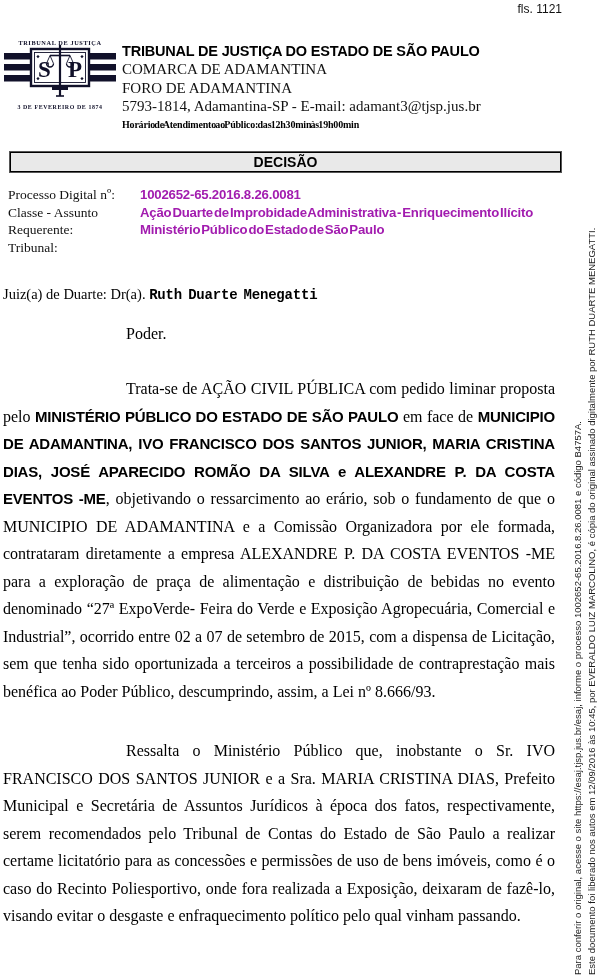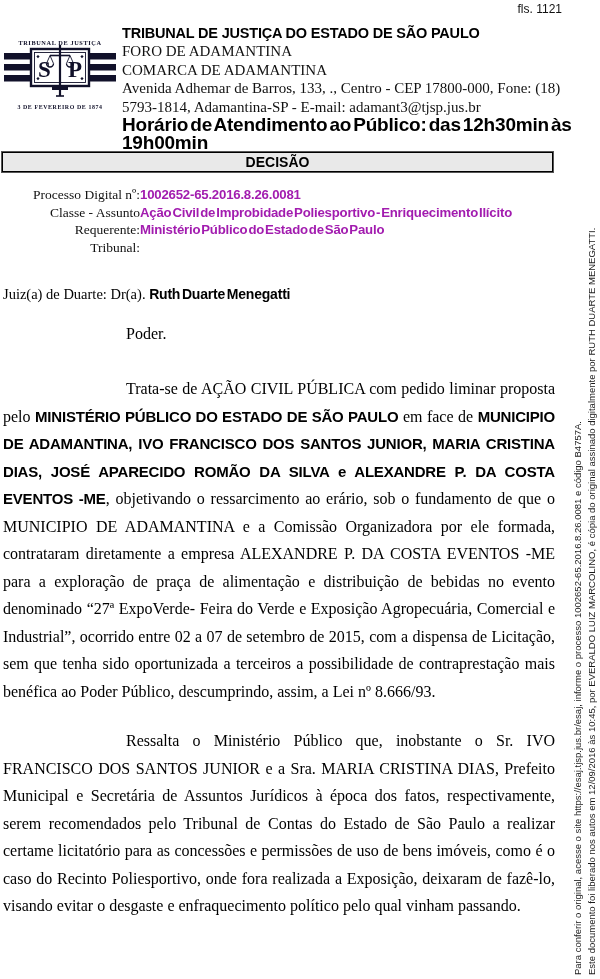--- a/index.html
+++ b/index.html
@@ -25,76 +25,77 @@
   .seal rect.stripe, .seal .ink { fill: #11112a; }
   .seal-txt { font-family: "Liberation Serif", serif; font-weight: bold; font-size: 6.3px; letter-spacing: 0.6px; fill: #11112a; }
   .seal-letter { font-family: "Liberation Serif", serif; font-weight: bold; font-size: 23px; fill: #11112a; }
   .header-block { position: absolute; left: 122px; top: 24px; width: 450px; line-height: 18.4px; }
   .court-title {
     font-family: "Liberation Sans", sans-serif;
     font-weight: bold;
     font-size: 14.5px;
     letter-spacing: -0.2px;
     color: #000;
+    margin-top: 18px;
   }
   .h-line { font-size: 15px; color: #111; }
   .hours {
-    font-family: Liberation Sans, sans-serif;
+    font-family: Liberation Serif, serif;
     font-weight: bold;
-    font-size: 19px;
+    font-size: 10px;
     letter-spacing: -0.2px;
     word-spacing: -3px;
     color: #000;
   }
   .decision-bar {
     position: absolute;
-    left: 2px;
+    left: 10px;
     top: 152px;
     width: 551px;
     height: 20px;
     background: #e9e9e9;
     border: 1px solid #000;
     box-shadow: 0 0 0 1px #555;
     text-align: center;
     line-height: 18px;
     font-family: "Liberation Sans", sans-serif;
     font-weight: bold;
     font-size: 14px;
   }
   .process-table { position: absolute; left: 8px; top: 186px; width: 546px; }
-  .process-row { display: flex; line-height: 17.5px; text-align: right; }
+  .process-row { display: flex; line-height: 17.5px; }
   .process-label { width: 132px; flex: 0 0 132px; font-size: 13.5px; color: #111; }
   .process-value {
     font-family: "Liberation Sans", sans-serif;
     font-weight: bold;
     font-size: 13.2px;
     letter-spacing: -0.2px;
     word-spacing: -2.5px;
     color: #a21caf;
   }
   .judge-line { position: absolute; left: 3px; top: 286px; font-size: 14.5px; }
   .judge-name {
-    font-family: Liberation Sans, sans-serif;
+    font-family: Liberation Mono, monospace;
     font-weight: bold;
     font-size: 14px;
     letter-spacing: -0.2px;
     word-spacing: -2px;
   }
   .body-text {
     position: absolute;
     left: 3px;
     top: 320px;
     width: 552px;
     font-size: 16px;
     line-height: 27.5px;
     text-align: justify;
   }
   .body-text p { text-indent: 123px; }
   .p-vistos { margin-bottom: 27.5px; }
-  .p-second { margin-top: 22px; }
+  .p-second { margin-top: 32px; }
   .b {
     font-family: "Liberation Sans", sans-serif;
     font-weight: bold;
     font-size: 15px;
     letter-spacing: -0.2px;
   }
   .side-text {
     position: absolute;
     top: 975px;
     transform: rotate(-90deg);
@@ -145,39 +146,38 @@
       <path d="M66 19.5 L62.5 27.5 M66 19.5 L69.5 27.5" stroke-width="0.9"></path>
       <path d="M62.5 27.5 A 3.5 3.5 0 0 0 69.5 27.5" stroke-width="1.4"></path>
       <line x1="48" y1="52.5" x2="64" y2="52.5" stroke-width="3"></line>
       <line x1="52" y1="60" x2="60" y2="60" stroke-width="1.6"></line>
     </g>
     <text class="seal-txt" x="56" y="73" text-anchor="middle" style="font-size:5.9px">3 DE FEVEREIRO DE 1874</text>
   </svg>
 
   <div class="header-block">
     <div class="court-title">TRIBUNAL DE JUSTIÇA DO ESTADO DE SÃO PAULO</div>
+    <div class="h-line">COMARCA DE ADAMANTINA</div>
     <div class="h-line">FORO DE ADAMANTINA</div>
-    <div class="h-line">COMARCA DE ADAMANTINA</div>
-    <div class="h-line">Avenida Adhemar de Barros, 133, ., Centro - CEP 17800-000, Fone: (18)</div>
     <div class="h-line">5793-1814, Adamantina-SP - E-mail: adamant3@tjsp.jus.br</div>
     <div class="hours">Horário de Atendimento ao Público: das 12h30min às 19h00min</div>
   </div>
 
   <div class="decision-bar">
     <span>DECISÃO</span>
   </div>
 
   <div class="process-table">
     <div class="process-row">
       <span class="process-label">Processo Digital nº:</span>
       <span class="process-value">1002652-65.2016.8.26.0081</span>
     </div>
     <div class="process-row">
       <span class="process-label">Classe - Assunto</span>
-      <span class="process-value">Ação Civil de Improbidade Poliesportivo - Enriquecimento Ilícito</span>
+      <span class="process-value">Ação Duarte de Improbidade Administrativa - Enriquecimento Ilícito</span>
     </div>
     <div class="process-row">
       <span class="process-label">Requerente:</span>
       <span class="process-value">Ministério Público do Estado de São Paulo</span>
     </div>
     <div class="process-row">
       <span class="process-label">Tribunal:</span>
     </div>
   </div>
 

